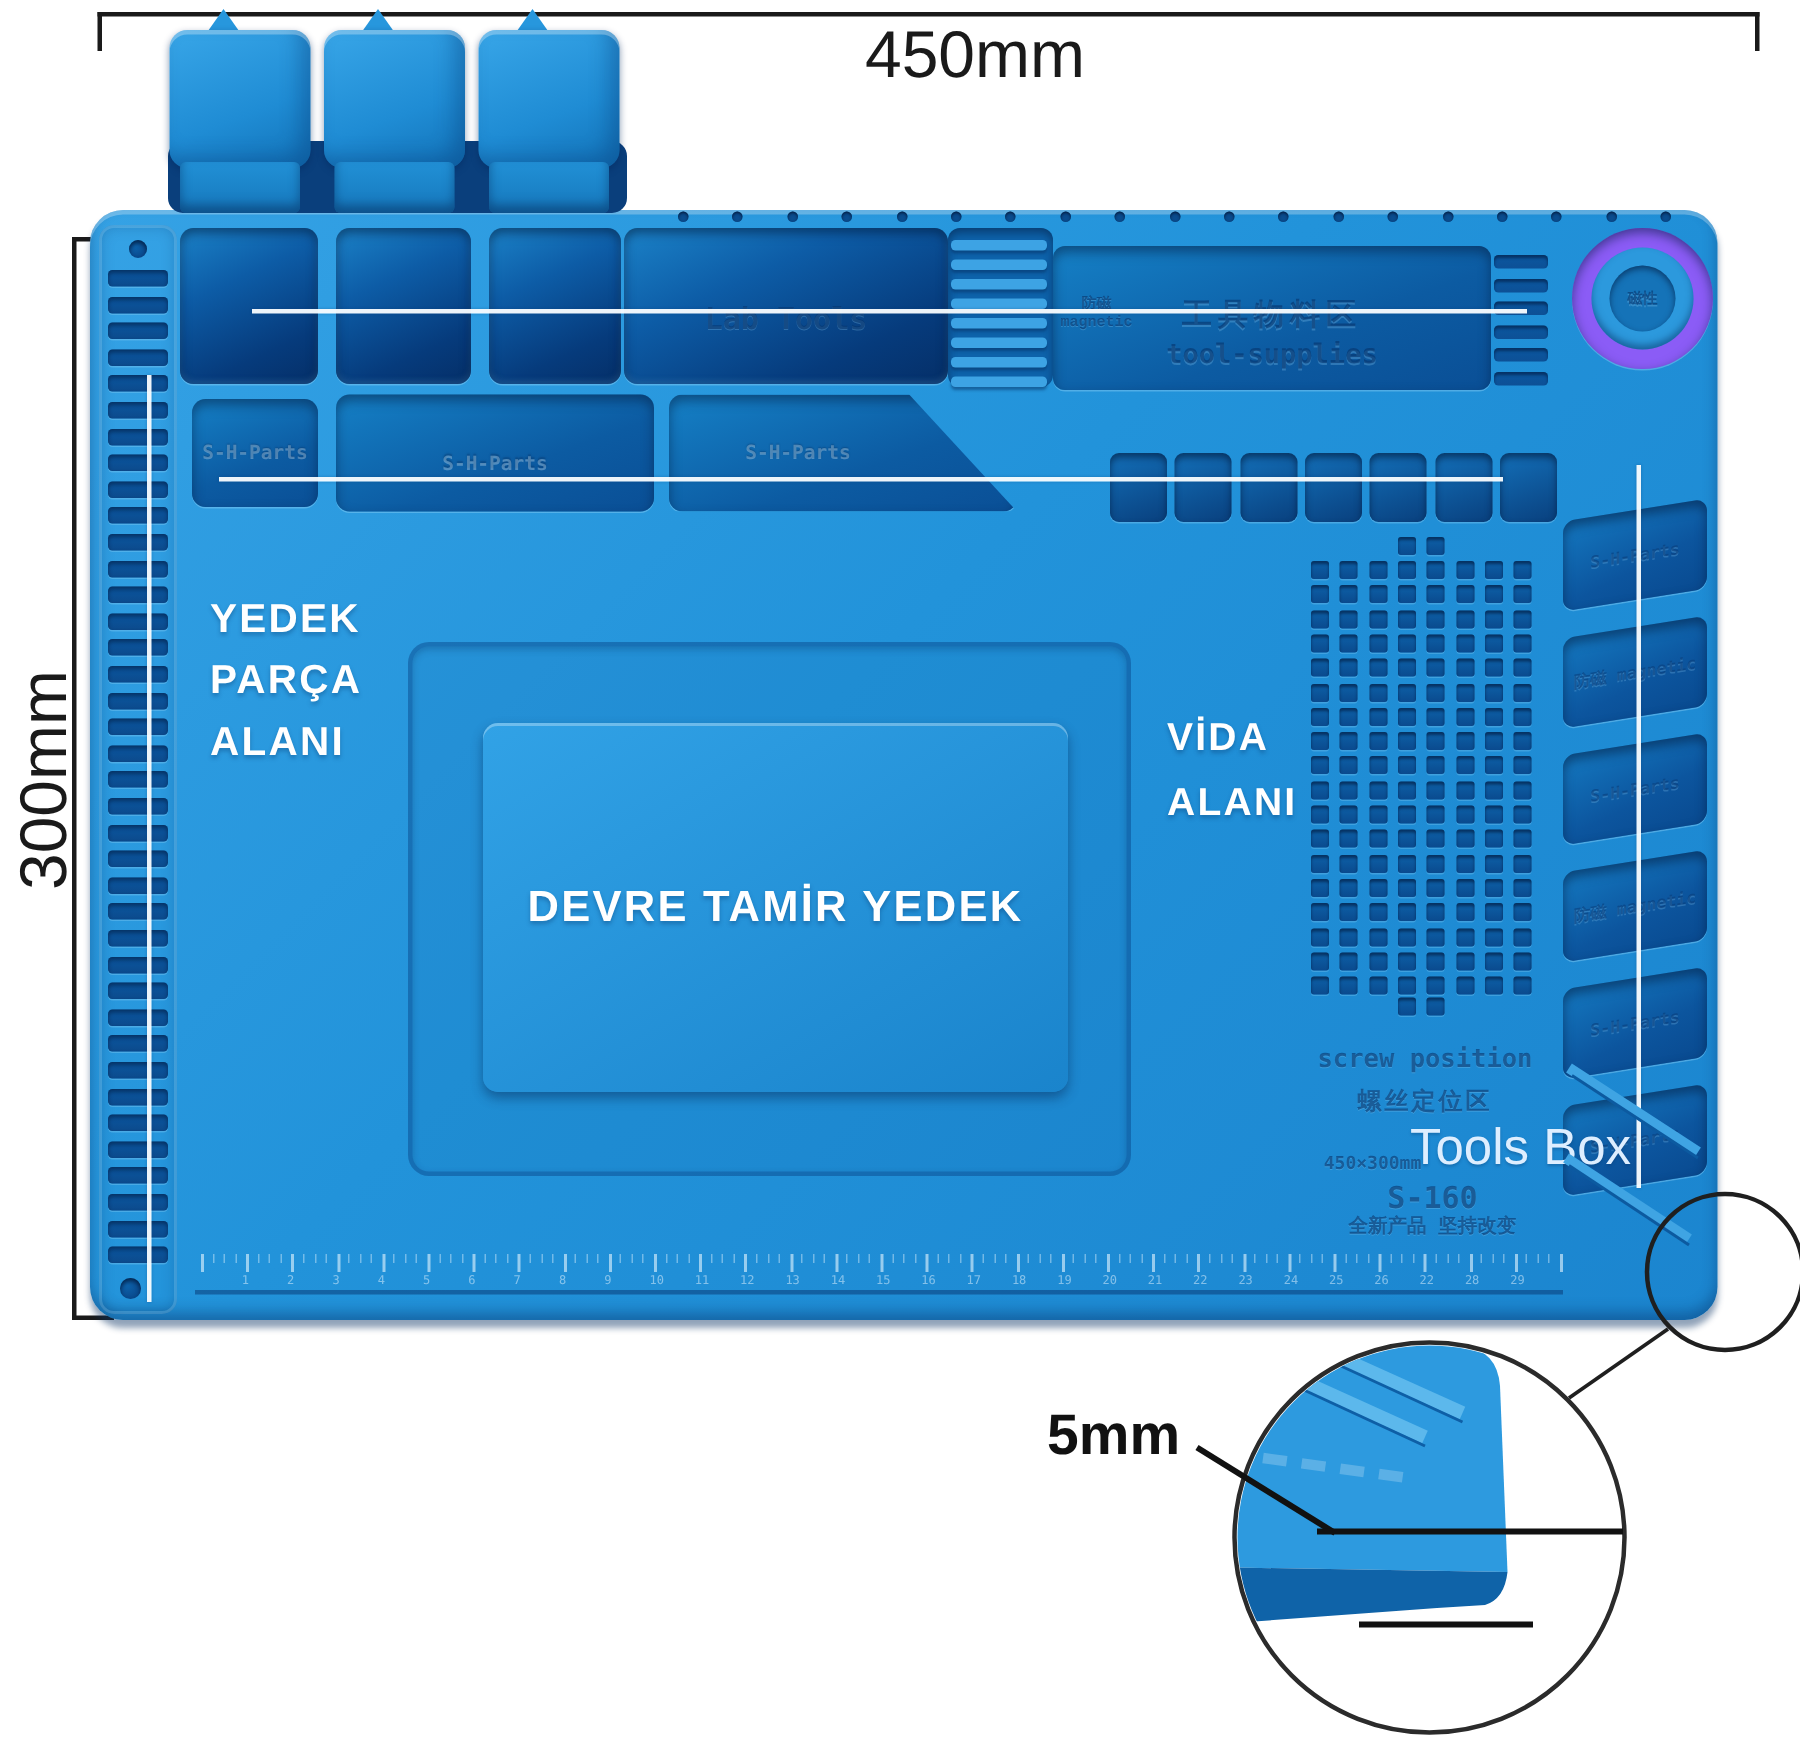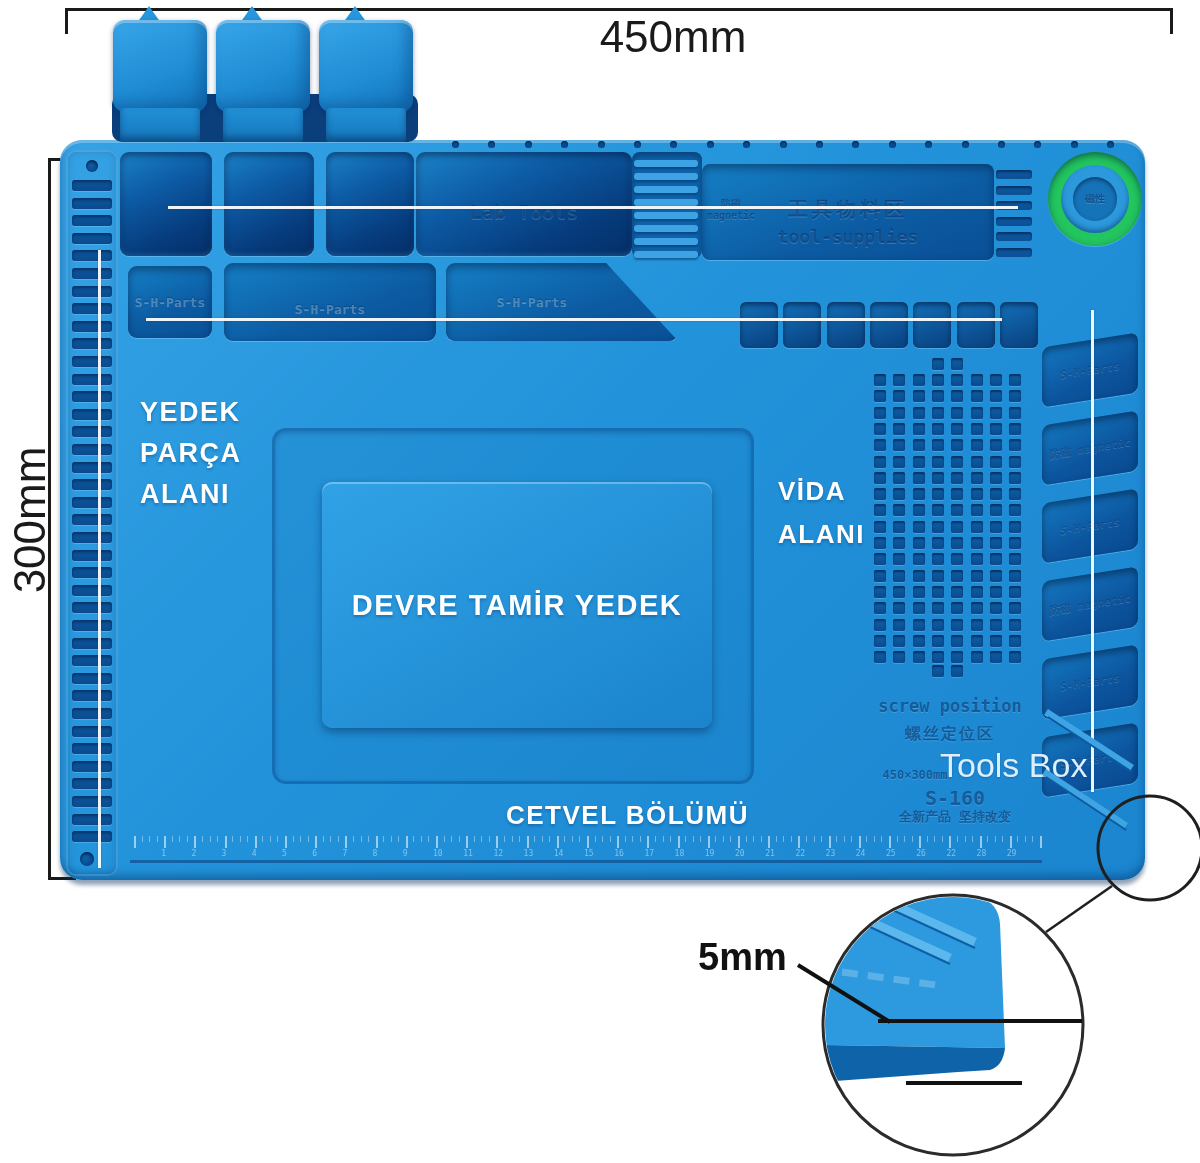--- a/index.html
+++ b/index.html
@@ -69,21 +69,21 @@
        box-shadow:inset 0 -5px 7px rgba(6,45,95,.55);}
 </style>
 </head>
 <body>
 
 <div id="canvas">
 
   <div class="dimline" style="left:65px;top:8px;width:1108px;height:3px;"></div>
   <div class="dimline" style="left:65px;top:8px;width:3px;height:26px;"></div>
   <div class="dimline" style="left:1170px;top:8px;width:3px;height:26px;"></div>
-  <div class="dimlabel" style="left:588px;top:12px;width:170px;">450mm</div>
+  <div class="dimlabel" style="left:565px;top:12px;width:170px;">450mm</div>
 
   <div class="dimline" style="left:48px;top:158px;width:3px;height:722px;"></div>
   <div class="dimline" style="left:48px;top:158px;width:28px;height:3px;"></div>
   <div class="dimline" style="left:48px;top:877px;width:28px;height:3px;"></div>
   <div class="dimlabel" style="left:-57px;top:497px;width:170px;height:46px;transform:rotate(-90deg);">300mm</div>
 
   <div id="mat"></div>
 
   <div class="abs" style="left:112px;top:94px;width:306px;height:48px;border-radius:10px;background:#0a3f7c;"></div>
   <div class="boxtab" style="left:137px;top:6px;"></div>
@@ -153,21 +153,21 @@
       <div class="comb-rib" style="top: 21px;"></div>
       <div class="comb-rib" style="top: 34px;"></div>
       <div class="comb-rib" style="top: 47px;"></div>
       <div class="comb-rib" style="top: 60px;"></div>
       <div class="comb-rib" style="top: 73px;"></div>
       <div class="comb-rib" style="top: 86px;"></div>
       <div class="comb-rib" style="top: 99px;"></div>
     </div>
 
   <div class="tray" style="left:702px;top:164px;width:292px;height:96px;border-radius:8px;">
-    <span class="emb" style="position:absolute;left:4px;top:34px;width:50px;text-align:center;font-size:10px;line-height:12px;white-space:normal;"><span>防磁</span><br><span>magnetic</span></span>
+    <span class="emb" style="position:absolute;left:4px;top:34px;width:50px;text-align:center;font-size:10px;line-height:12px;white-space:normal;font-family:Liberation Mono, monospace;"><span>防磁</span><br><span>magnetic</span></span>
     <span class="emb" style="position:absolute;left:0;right:0;top:32px;text-align:center;font-size:20px;letter-spacing:4px;">工具物料区</span>
     <span class="emb" style="position:absolute;left:0;right:0;top:62px;text-align:center;font-size:18px;">tool-supplies</span>
   </div>
   <div class="abs" id="tool-ribs" style="left:996px;top:170px;width:38px;height:92px;">
       <div class="tool-rib" style="top: 0px;"></div>
       <div class="tool-rib" style="top: 15.5px;"></div>
       <div class="tool-rib" style="top: 31px;"></div>
       <div class="tool-rib" style="top: 46.5px;"></div>
       <div class="tool-rib" style="top: 62px;"></div>
       <div class="tool-rib" style="top: 77.5px;"></div>
@@ -188,21 +188,21 @@
       <div class="hole" style="left: 400.4px;"></div>
       <div class="hole" style="left: 436.8px;"></div>
       <div class="hole" style="left: 473.2px;"></div>
       <div class="hole" style="left: 509.6px;"></div>
       <div class="hole" style="left: 546px;"></div>
       <div class="hole" style="left: 582.4px;"></div>
       <div class="hole" style="left: 618.8px;"></div>
       <div class="hole" style="left: 655.2px;"></div>
     </div>
 
-  <div class="abs" style="left:1048px;top:152px;width:94px;height:94px;border-radius:50%;background:#22c55e;box-shadow:inset 0 3px 7px rgba(3,25,60,.55), 0 1px 0 rgba(150,215,250,.4);">
+  <div class="abs" style="left:1048px;top:152px;width:94px;height:94px;border-radius:50%;background:#8b5cf6;box-shadow:inset 0 3px 7px rgba(3,25,60,.55), 0 1px 0 rgba(150,215,250,.4);">
     <div class="abs" style="left:13px;top:13px;width:68px;height:68px;border-radius:50%;background:#2c99dd;box-shadow:inset 0 -3px 5px rgba(6,45,95,.5);"></div>
     <div class="abs" style="left:25px;top:25px;width:44px;height:44px;border-radius:50%;background:#1573b8;box-shadow:inset 0 2px 4px rgba(3,25,60,.6);display:flex;align-items:center;justify-content:center;">
       <span class="emb" style="font-size:10px;">磁性</span>
     </div>
   </div>
 
   <div class="tray" style="left:128px;top:266px;width:84px;height:72px;display:flex;align-items:center;justify-content:center;">
     <span class="emb-light" style="font-size:13px;">S-H-Parts</span>
   </div>
   <div class="tray" style="left:224px;top:263px;width:212px;height:78px;display:flex;align-items:center;justify-content:center;">
@@ -399,21 +399,20 @@
 
   <div class="lbl" style="left:140px;top:392px;font-size:27px;line-height:41px;">
     <span style="display:block;">YEDEK</span>
     <span style="display:block;">PARÇA</span>
     <span style="display:block;">ALANI</span>
   </div>
   <div class="lbl" style="left:778px;top:470px;font-size:26px;line-height:43px;">
     <span style="display:block;">VİDA</span>
     <span style="display:block;">ALANI</span>
   </div>
-  <div class="lbl" style="left:506px;top:800px;font-size:26px;">CETVEL BÖLÜMÜ</div>
   <div class="abs" style="left:940px;top:746px;font-size:34px;color:var(--parts-box-text,#ddeeff);white-space:nowrap;text-shadow:0 1px 2px rgba(6,50,100,.3);">Tools Box</div>
 
   <div class="abs" id="ruler" style="left:134px;top:836px;width:910px;height:26px;">
       <div class="rtickM" style="left: 0px;"></div>
       <div class="rtickm" style="left: 7.55px;"></div>
       <div class="rtickm" style="left: 15.1px;"></div>
       <div class="rtickm" style="left: 22.65px;"></div>
       <div class="rtickM" style="left: 30.2px;"></div>
       <div class="rtickm" style="left: 37.75px;"></div>
       <div class="rtickm" style="left: 45.3px;"></div>

